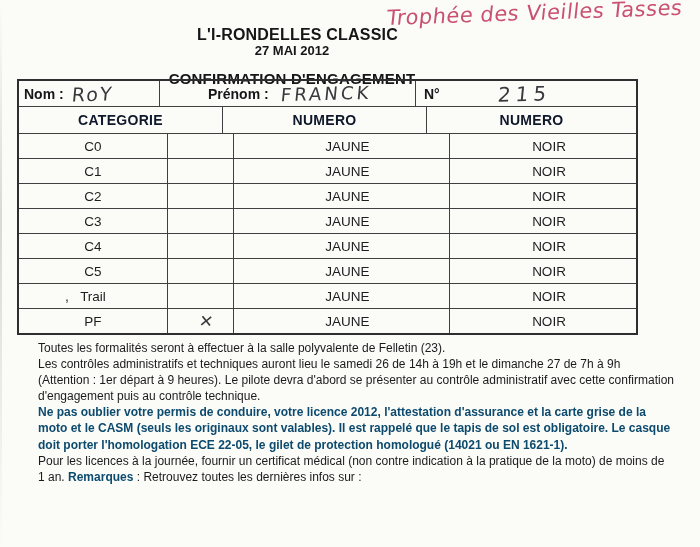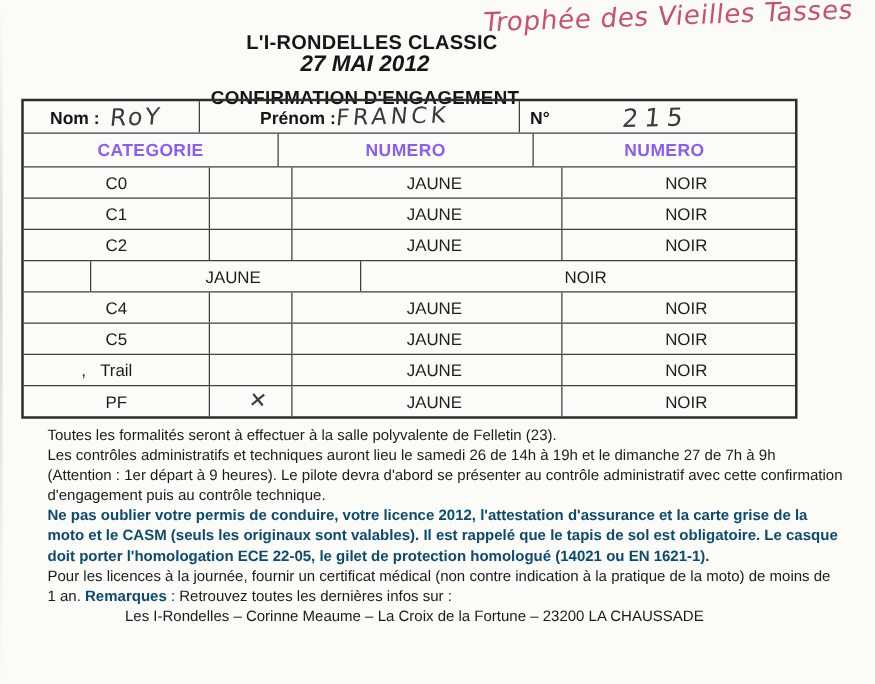--- a/index.html
+++ b/index.html
@@ -7,21 +7,21 @@
     width:700px;height:547px;position:relative;overflow:hidden;
     background:#fbfbf8;
     font-family:"Liberation Sans", sans-serif;
     color:#1d1d1f;
   }
   .scan-edge{position:absolute;left:0;top:0;width:2px;height:547px;background:linear-gradient(#fbfbf8,#d9d9d4 40%,#fbfbf8);}
 
   
   .title-block{position:absolute;left:0;top:26px;width:584px;text-align:center;font-weight:bold;color:#161618;}
   .title-line1{font-size:16px;line-height:17px;letter-spacing:.2px;padding-left:11px;}
-  .title-line2{font-size:18px;line-height:16px;font-style:italic;}
+  .title-line2{font-size:13px;line-height:16px;}
   .title-line3{font-size:15px;line-height:16px;letter-spacing:.2px;margin-top:12px;}
 
   .red-script{
     position:absolute;left:388px;top:6px;width:310px;
     font-family:"DejaVu Sans", sans-serif;
     font-size:21px;color:#c9506f;
     transform:rotate(-2deg) skewX(-8deg);transform-origin:left top;
     letter-spacing:.5px;white-space:nowrap;
   }
 
@@ -39,28 +39,28 @@
   .form-table{
     position:absolute;left:17px;top:79px;width:621px;
     border:2px solid #2e2e30;box-sizing:border-box;background:transparent;
   }
   .row{display:flex;border-bottom:1px solid #3f3f41;}
   .row:last-child{border-bottom:none;}
   .cell{box-sizing:border-box;border-right:1px solid #3f3f41;display:flex;align-items:center;overflow:hidden;}
   .cell:last-child{border-right:none;flex:1;}
 
   .nom-row{height:25px;}
-  .nom-cell{width:141px;padding-left:21px;gap:8px;}
-  .prenom-cell{width:256px;padding-left:48px;gap:0;}
+  .nom-cell{width:141px;padding-left:5px;gap:8px;}
+  .prenom-cell{width:256px;padding-left:48px;gap:12px;}
   .num-cell{padding-left:8px;}
   .field-label{font-weight:bold;font-size:14px;color:#161618;white-space:nowrap;}
   .num-cell .hw-num{margin-left:58px;}
 
   .head-row{height:26px;}
-  .head-cell{justify-content:center;font-weight:bold;font-size:14px;letter-spacing:.3px;color:#8b5cf6;}
+  .head-cell{justify-content:center;font-weight:bold;font-size:14px;letter-spacing:.3px;color:#0f172a;}
   .head-cat{width:204px;}
   .head-plaque{width:204px;}
 
   .data-row{height:24px;font-size:13.5px;gap:12px;}
   .cat-cell{width:149px;justify-content:center;position:relative;}
   .check-cell{width:54px;justify-content:center;}
   .plaque-cell{width:204px;justify-content:center;}
   .numero-cell{justify-content:center;}
   .stray-mark{position:absolute;left:46px;top:4px;font-size:14px;color:#2c2c2e;}
 
@@ -122,20 +122,21 @@
   </div>
 
   <div class="row data-row">
     <div class="cell cat-cell">C2</div>
     <div class="cell check-cell"></div>
     <div class="cell plaque-cell">JAUNE</div>
     <div class="cell numero-cell">NOIR</div>
   </div>
 
   <div class="row data-row">
+    <div class="cell cat-cell">C3</div>
     <div class="cell check-cell"></div>
     <div class="cell plaque-cell">JAUNE</div>
     <div class="cell numero-cell">NOIR</div>
   </div>
 
   <div class="row data-row">
     <div class="cell cat-cell">C4</div>
     <div class="cell check-cell"></div>
     <div class="cell plaque-cell">JAUNE</div>
     <div class="cell numero-cell">NOIR</div>
@@ -167,14 +168,13 @@
     <div class="cell numero-cell">NOIR</div>
   </div>
 
 </div>
 
 <div class="notes">
   <p>Toutes les formalités seront à effectuer à la salle polyvalente de Felletin (23).</p>
   <p>Les contrôles administratifs et techniques auront lieu le samedi 26 de 14h à 19h et le dimanche 27 de 7h à 9h (Attention : 1er départ à 9 heures). Le pilote devra d'abord se présenter au contrôle administratif avec cette confirmation d'engagement puis au contrôle technique.</p>
   <p class="bold">Ne pas oublier votre permis de conduire, votre licence 2012, l'attestation d'assurance et la carte grise de la moto et le CASM (seuls les originaux sont valables). Il est rappelé que le tapis de sol est obligatoire. Le casque doit porter l'homologation ECE 22-05, le gilet de protection homologué (14021 ou EN 1621-1).</p>
   <p><span>Pour les licences à la journée, fournir un certificat médical (non contre indication à la pratique de la moto) de moins de 1 an. </span><span class="bold">Remarques</span><span> : Retrouvez toutes les dernières infos sur :</span></p>
-  <p class="footer-line">Les I-Rondelles – Corinne Meaume – La Croix de la Fortune – 23200 LA CHAUSSADE</p>
 </div>
 
 </body></html>

